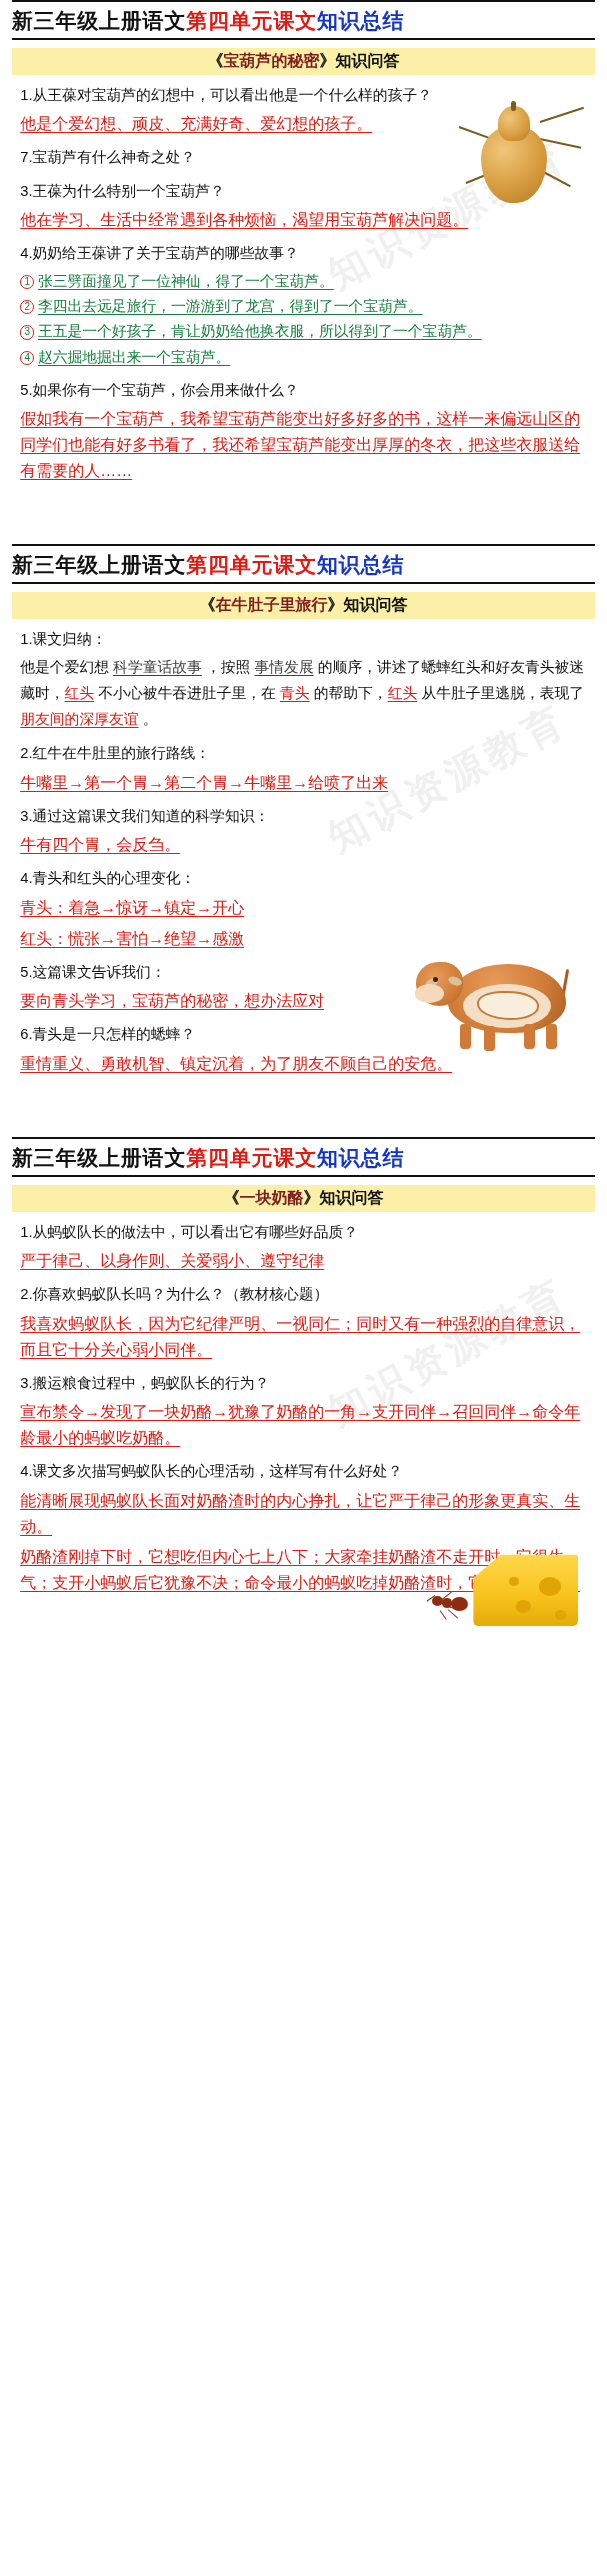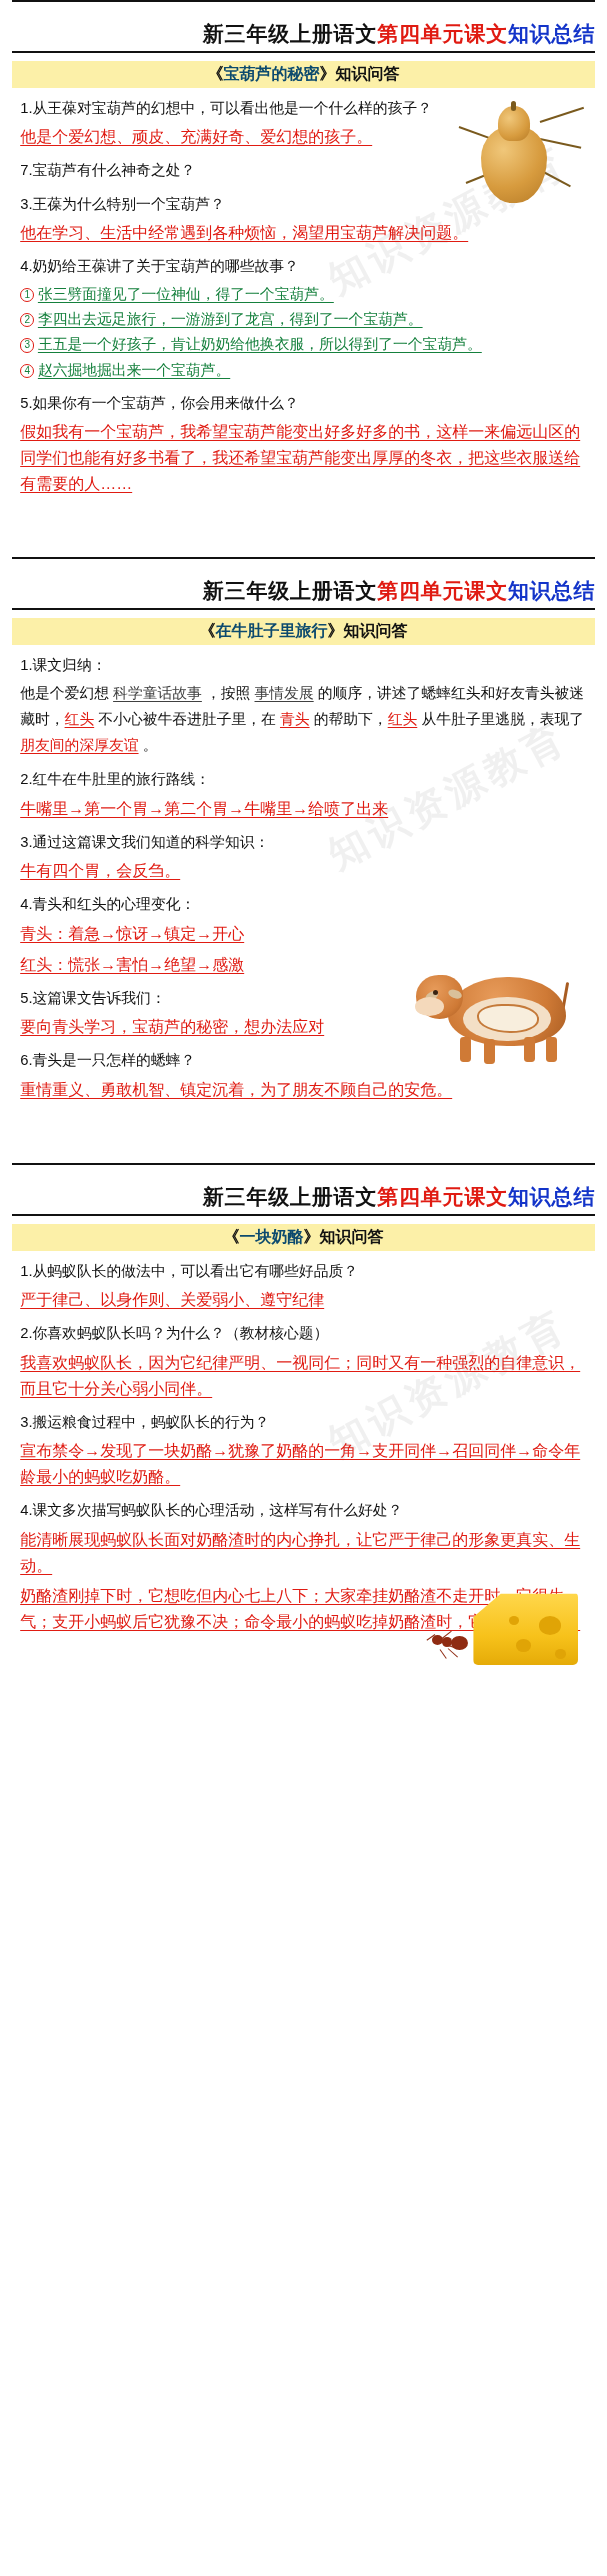--- a/index.html
+++ b/index.html
@@ -18,22 +18,22 @@
     position: relative;
     margin: 0 11.8px 0 11.8px;
     padding: 0 0 8.4px 0;
     background: #fff;
     overflow: hidden;
   }
   .card + .card { margin-top: 47px; }
 
   .title-bar {
     position: relative;
-    text-align: right;
-    padding: 20px 0 5px 0;
+    text-align: left;
+    padding: 7px 0 5px 0;
     border-top: 2.5px solid #111;
     border-bottom: 2.5px solid #111;
     font-size: 21px;
     font-weight: bold;
     letter-spacing: 0.8px;
     line-height: 1.15;
     white-space: nowrap;
   }
   .t-black { color: #111; }
   .t-red { color: #e01b12; }
@@ -44,21 +44,21 @@
     margin: 7.6px auto 8.4px auto;
     font-size: 16px;
     font-weight: bold;
     color: #111;
     background: #fcf0a8;
     display: block;
     width: 100%;
     padding: 3.4px 0 4.2px 0;
     line-height: 1.2;
   }
-  .subtitle .sub-red { color: #0c4a6e; }
+  .subtitle .sub-red { color: #7f1d1d; }
 
   .body {
     padding: 0 8.4px;
     position: relative;
     z-index: 2;
   }
   .q {
     font-size: 14.8px;
     color: #111;
     line-height: 1.62;

